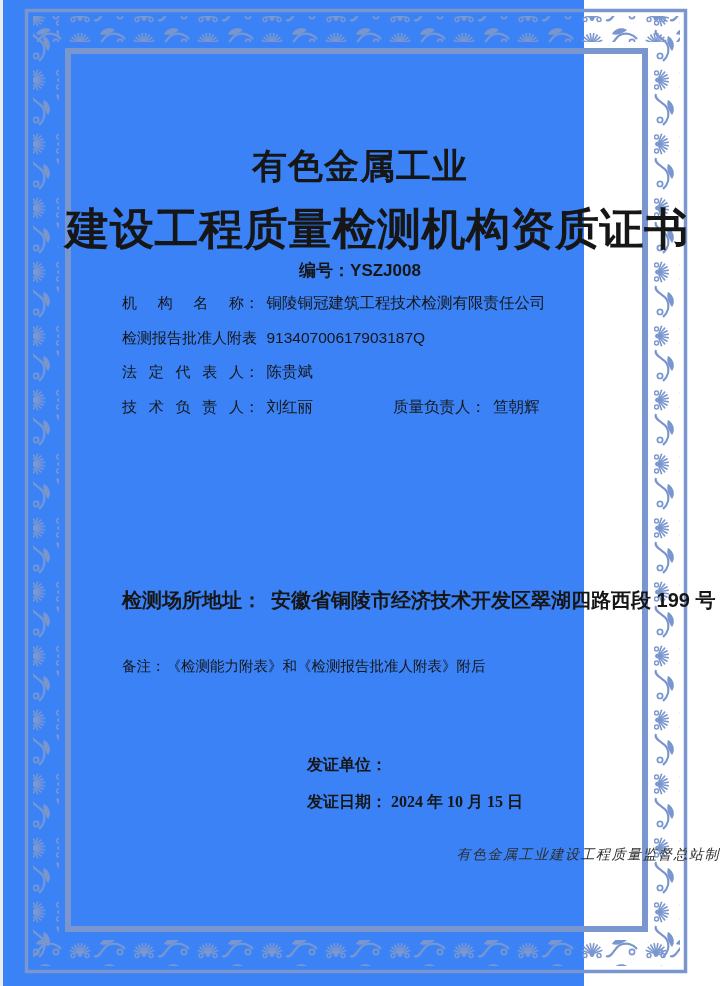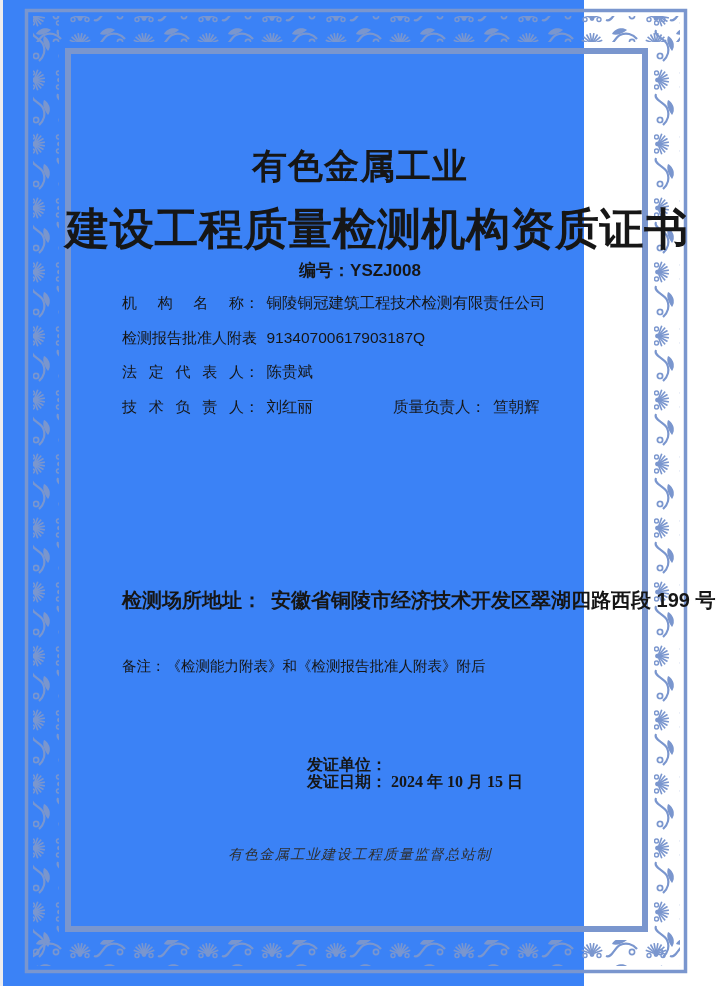--- a/index.html
+++ b/index.html
@@ -85,31 +85,31 @@
   .note {
     position: absolute; top: 657px; left: 122px;
     font-size: 14.5px; font-weight: normal; white-space: nowrap;
   }
   .note .val { margin-left: 1px; }
   .issuer {
     position: absolute; top: 736px; left: 307px;
     font-size: 16px; font-weight: bold; margin-top: 19px;
   }
   .idate {
-    position: absolute; top: 772px; left: 307px;
+    position: absolute; top: 792px; left: 307px;
     font-size: 16px; font-weight: bold;
   }
   .idate .val {
     font-family: "Liberation Serif", serif;
     font-weight: 600;
     margin-left: 4px;
   }
   .footer {
     position: absolute; top: 846px; left: 0; width: 720px;
-    text-align: center;
+    text-align: right;
     font-size: 14px;
     font-family: "Liberation Serif", serif;
     font-style: italic;
     letter-spacing: 1.5px;
     color: #2e2e2e;
   }
 </style>
 </head>
 <body>
 

